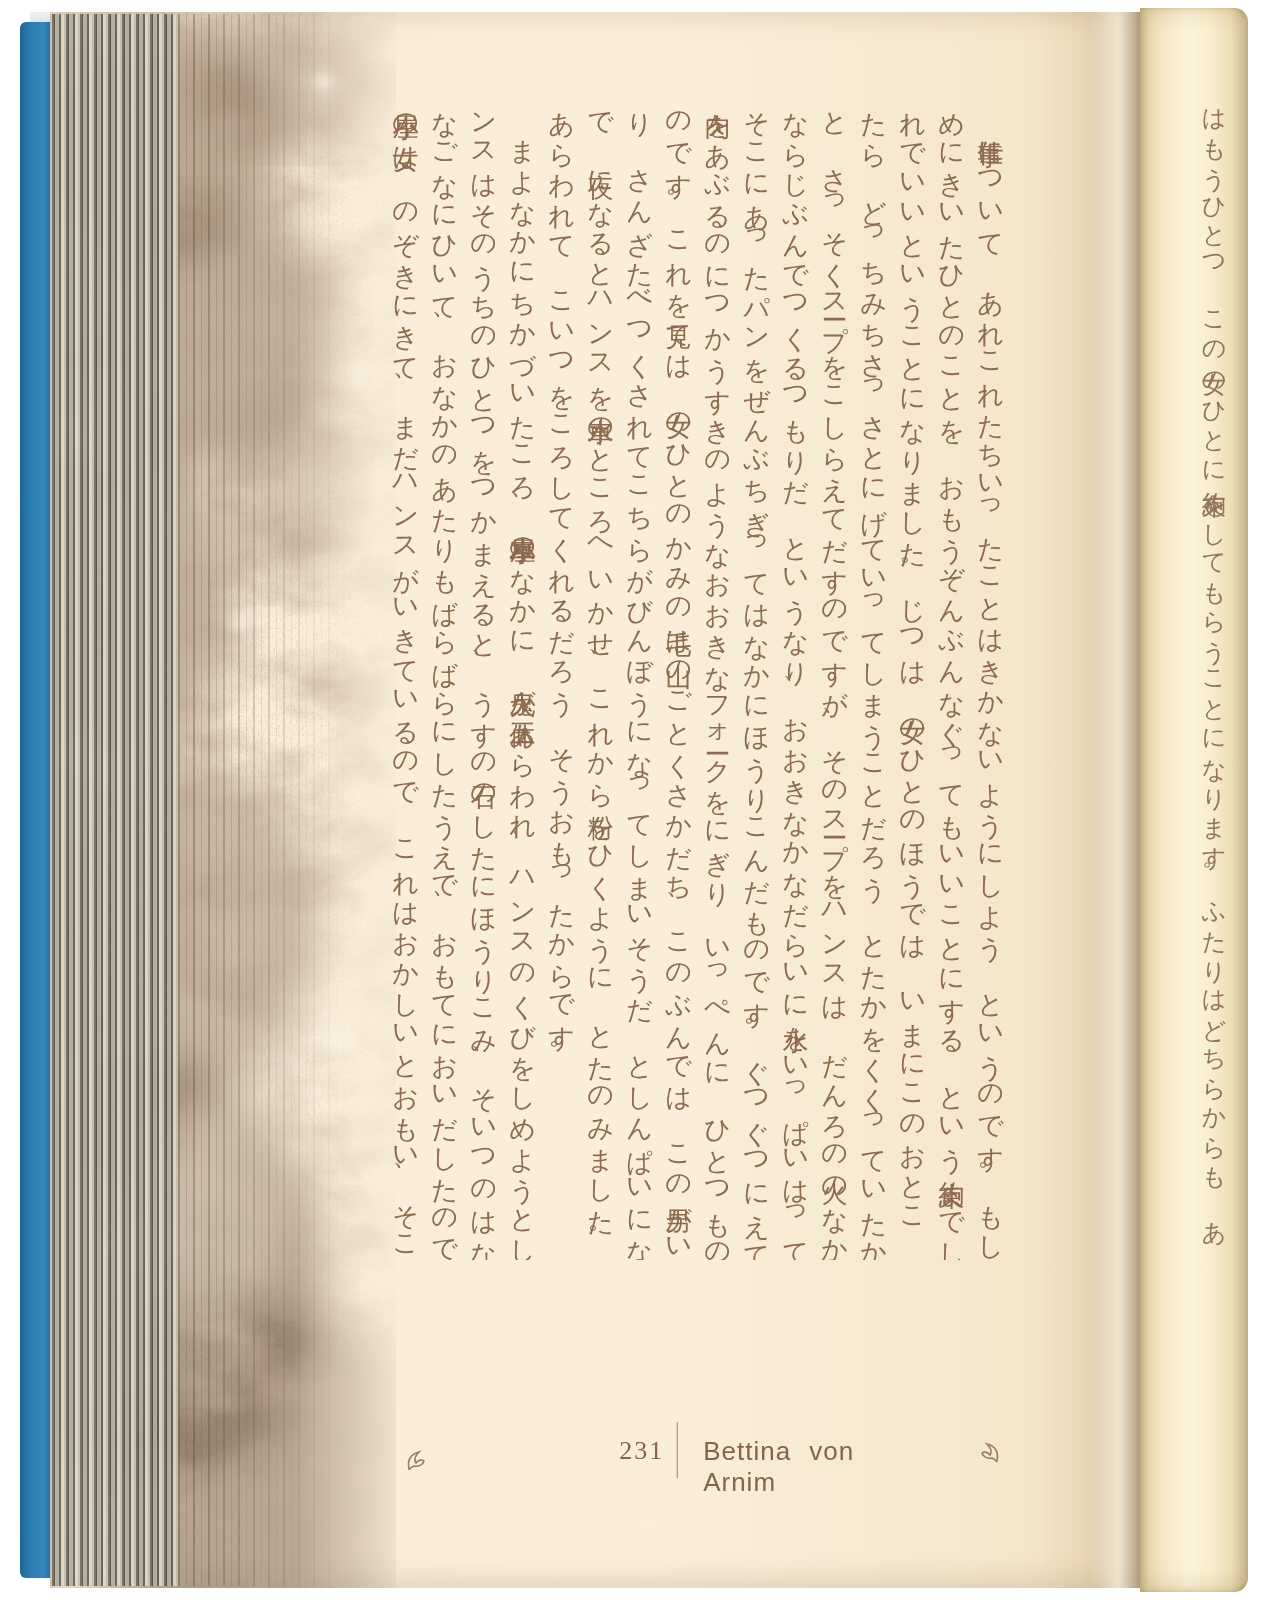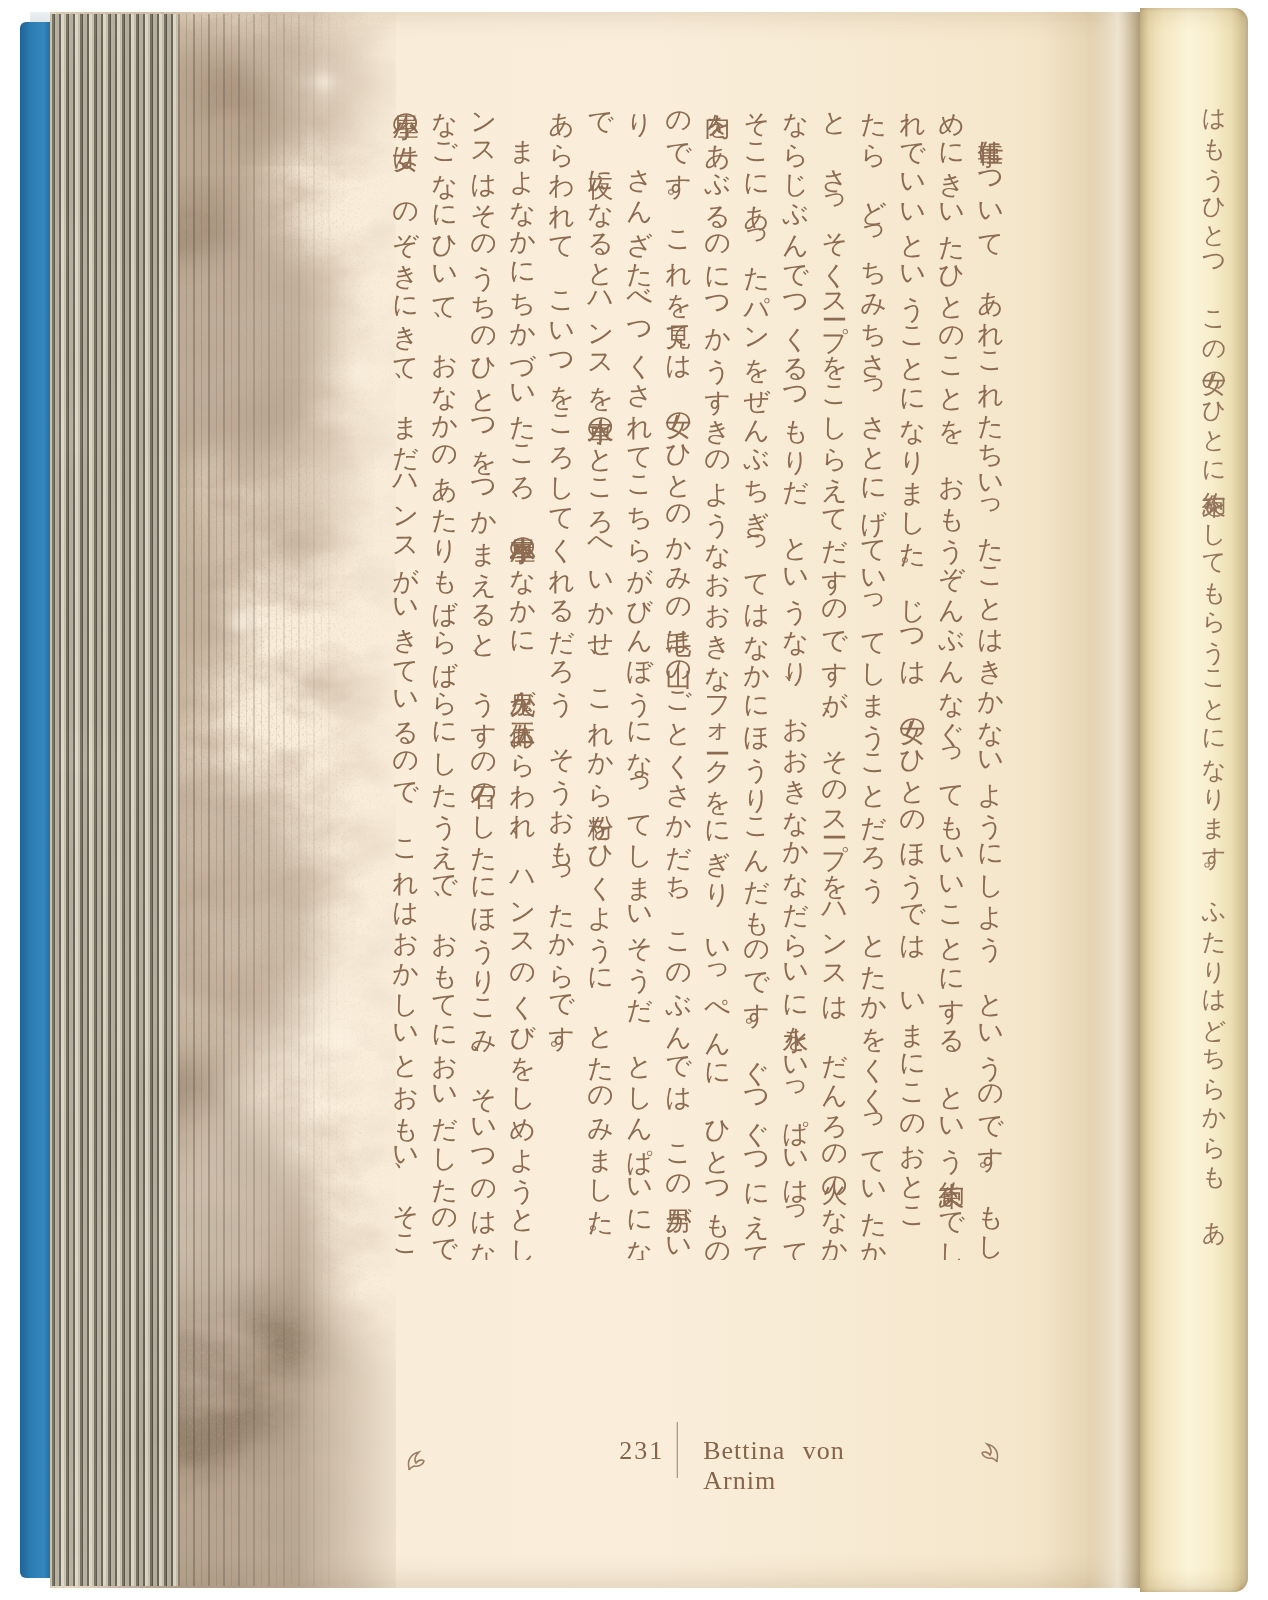--- a/index.html
+++ b/index.html
@@ -59,21 +59,21 @@
     font-size:24px; line-height:40px; letter-spacing:2px; color:#93745a;
     font-family:"DejaVu Serif", serif; }
 
   
   .footer { position:absolute; left:385px; top:1422px; width:625px; height:80px; color:#85644a; }
   .folio-group { position:absolute; left:50%; top:0; transform:translateX(-50%) translateX(78px);
     display:flex; align-items:flex-start; height:80px; }
   .page-number { font-family:"Liberation Serif", serif; font-size:26px; letter-spacing:2px;
     padding-right:12px; padding-top:14px; }
   .folio-bar { width:2px; height:56px; background:#8a6a50; opacity:.85; }
-  .author-name { font-family:Liberation Serif, serif; font-size:26px; letter-spacing:1px;
+  .author-name { font-family:Liberation Sans, sans-serif; font-size:26px; letter-spacing:1px;
     word-spacing:10px; padding-left:25px; padding-top:14px; }
   .fleuron { position:absolute; top:22px; width:26px; height:30px; opacity:.85; }
   .fleuron.left { left:18px; }
   .fleuron.right { left:592px; top:14px; }
 </style>
 </head>
 <body>
 
 <div class="stage">
 

